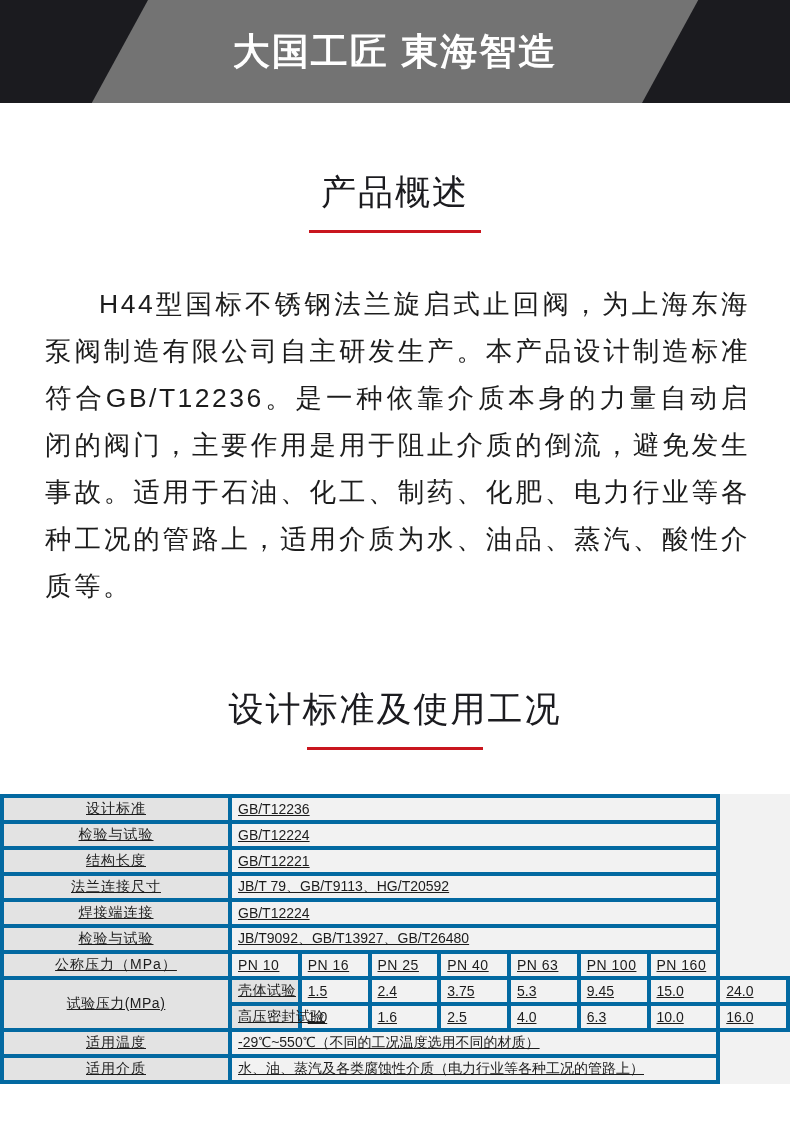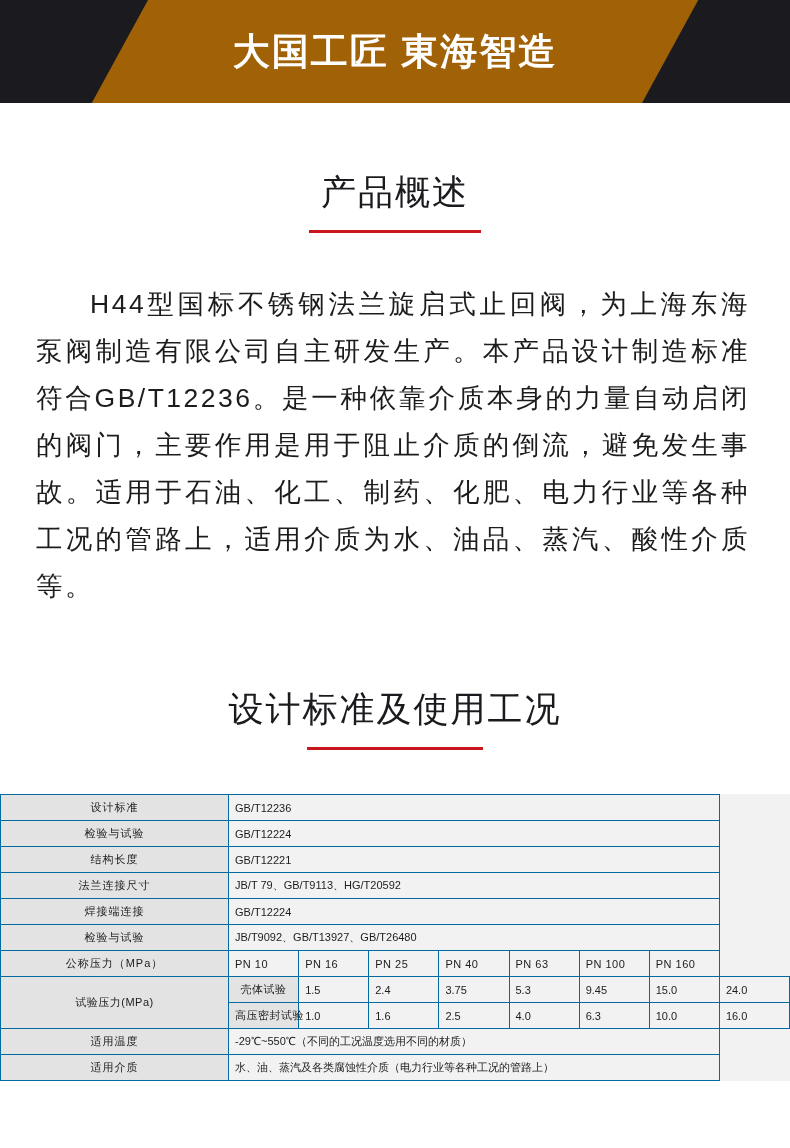--- a/index.html
+++ b/index.html
@@ -14,21 +14,21 @@
     min-height: 1148px;
     background: #fff;
     overflow: hidden;
   }
 
   
   .banner {
     position: relative;
     width: 790px;
     height: 103px;
-    background: #a16207;
+    background: #737373;
     overflow: hidden;
   }
   .banner .dark-left {
     position: absolute;
     left: 0; top: 0;
     width: 148px; height: 103px;
     background: #1b1b1f;
     clip-path: polygon(0 0, 100% 0, 62% 100%, 0 100%);
   }
   .banner .dark-right {
@@ -69,21 +69,21 @@
   #head-overview { margin-top: 66px; }
   #head-overview .txt { font-size: 35px; }
   #head-overview .rule { width: 172px; }
 
   #head-standard { margin-top: 76px; }
   #head-standard .txt { font-size: 35px; }
   #head-standard .rule { width: 176px; }
 
   
   .para {
-    margin: 48px 40px 0 36px;
+    margin: 48px 40px 0 45px;
     font-size: 26.5px;
     line-height: 47px;
     color: #1c1c1c;
     text-align: justify;
     text-align-last: left;
     letter-spacing: 2.5px;
     text-indent: 54px;
   }
 
   
@@ -115,27 +115,28 @@
 
   table.spec {
     position: relative;
     z-index: 2;
     width: 790px;
     border-collapse: collapse;
     table-layout: fixed;
     background: transparent;
   }
   table.spec td {
-    border: 1px solid #0369a1;
-    font-size: 11px;
+    border: 4px solid #0369a1;
+    font-size: 14px;
     color: #1c1c1c;
     padding: 0 6px;
     height: 26px;
     vertical-align: middle;
     white-space: nowrap;
+    text-decoration: underline;
   }
   td.lbl {
     width: 228px;
     text-align: center;
     background: #e3e3e3;
     letter-spacing: 1px;
   }
   td.lbl-narrow {
     width: 110px;
     text-align: center;

